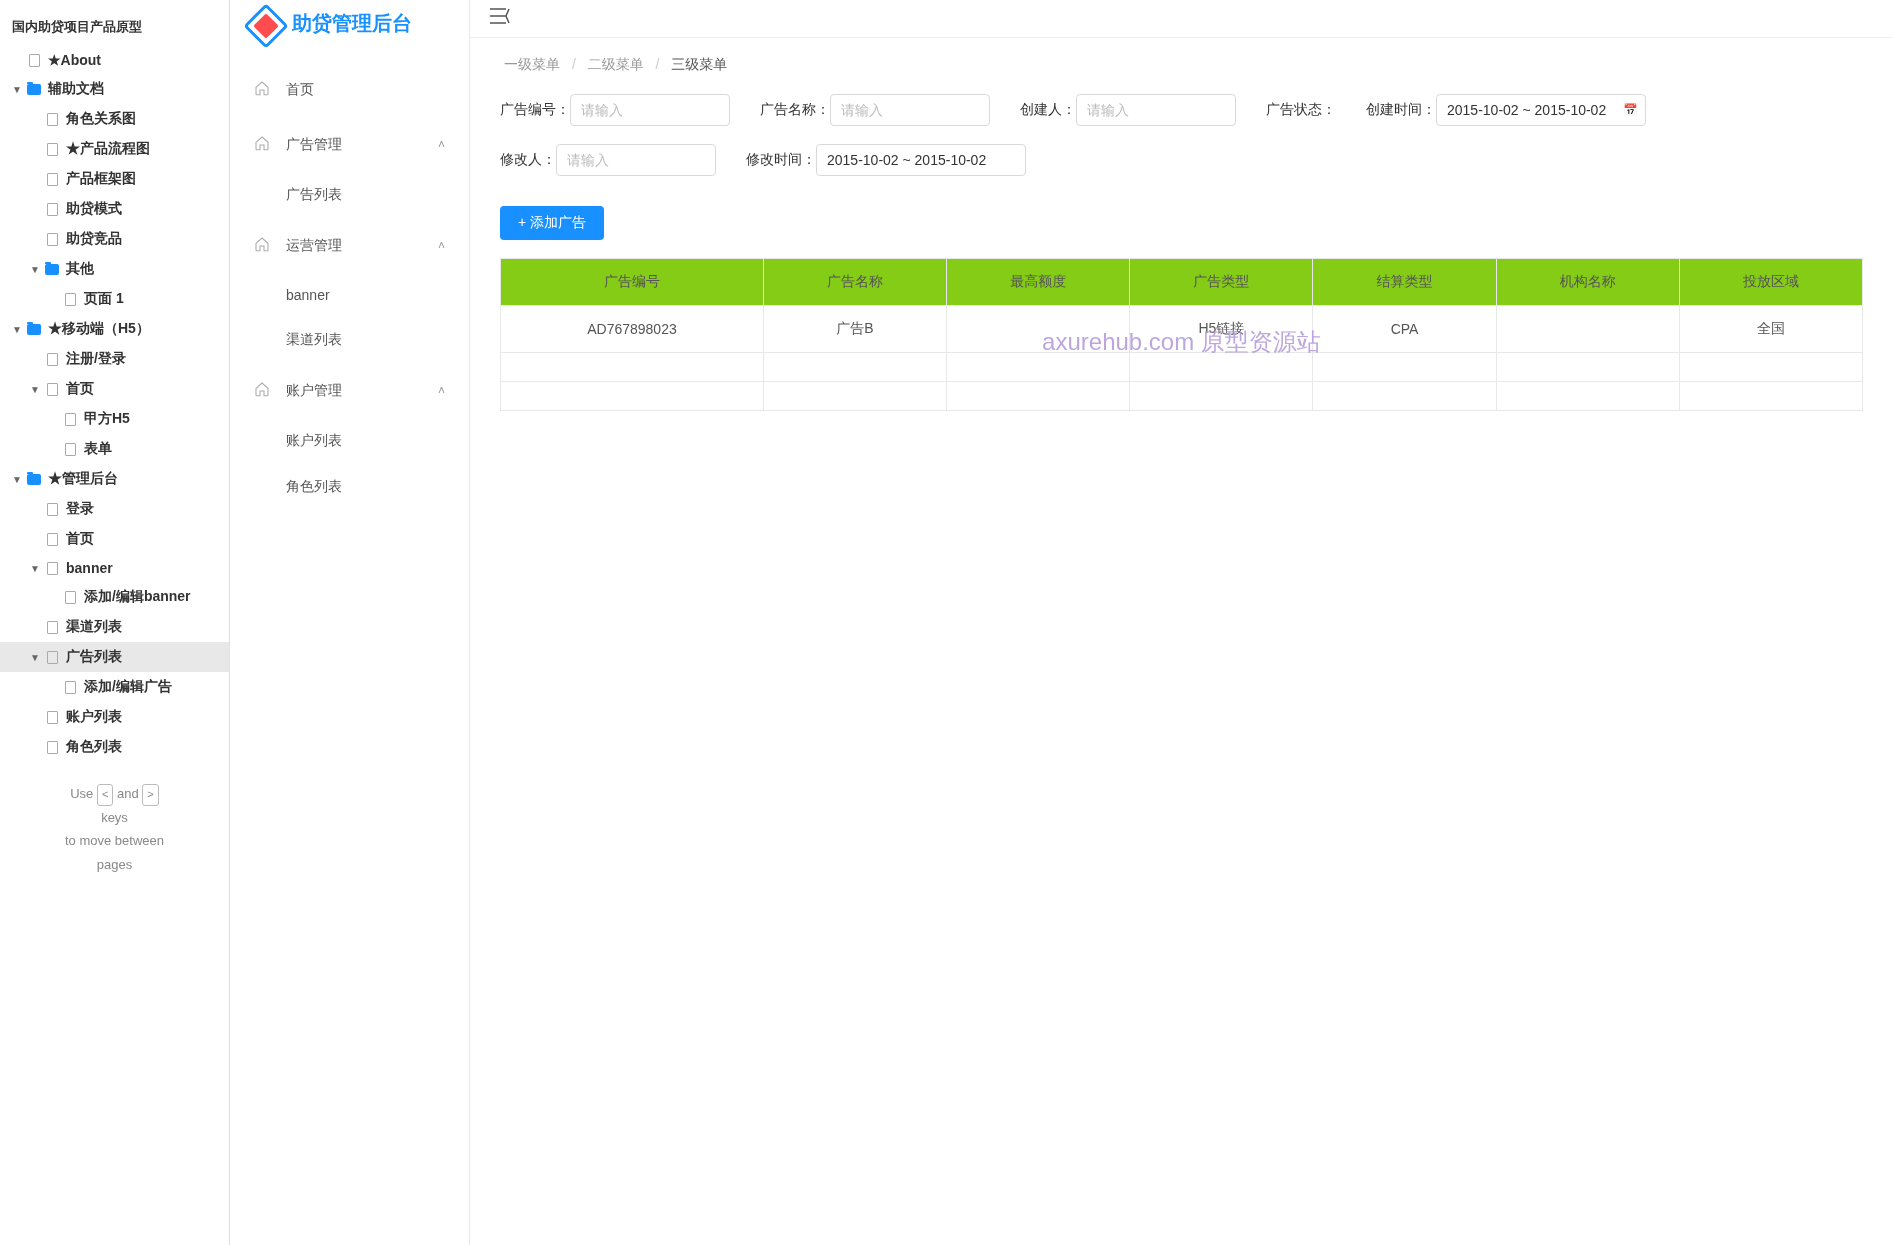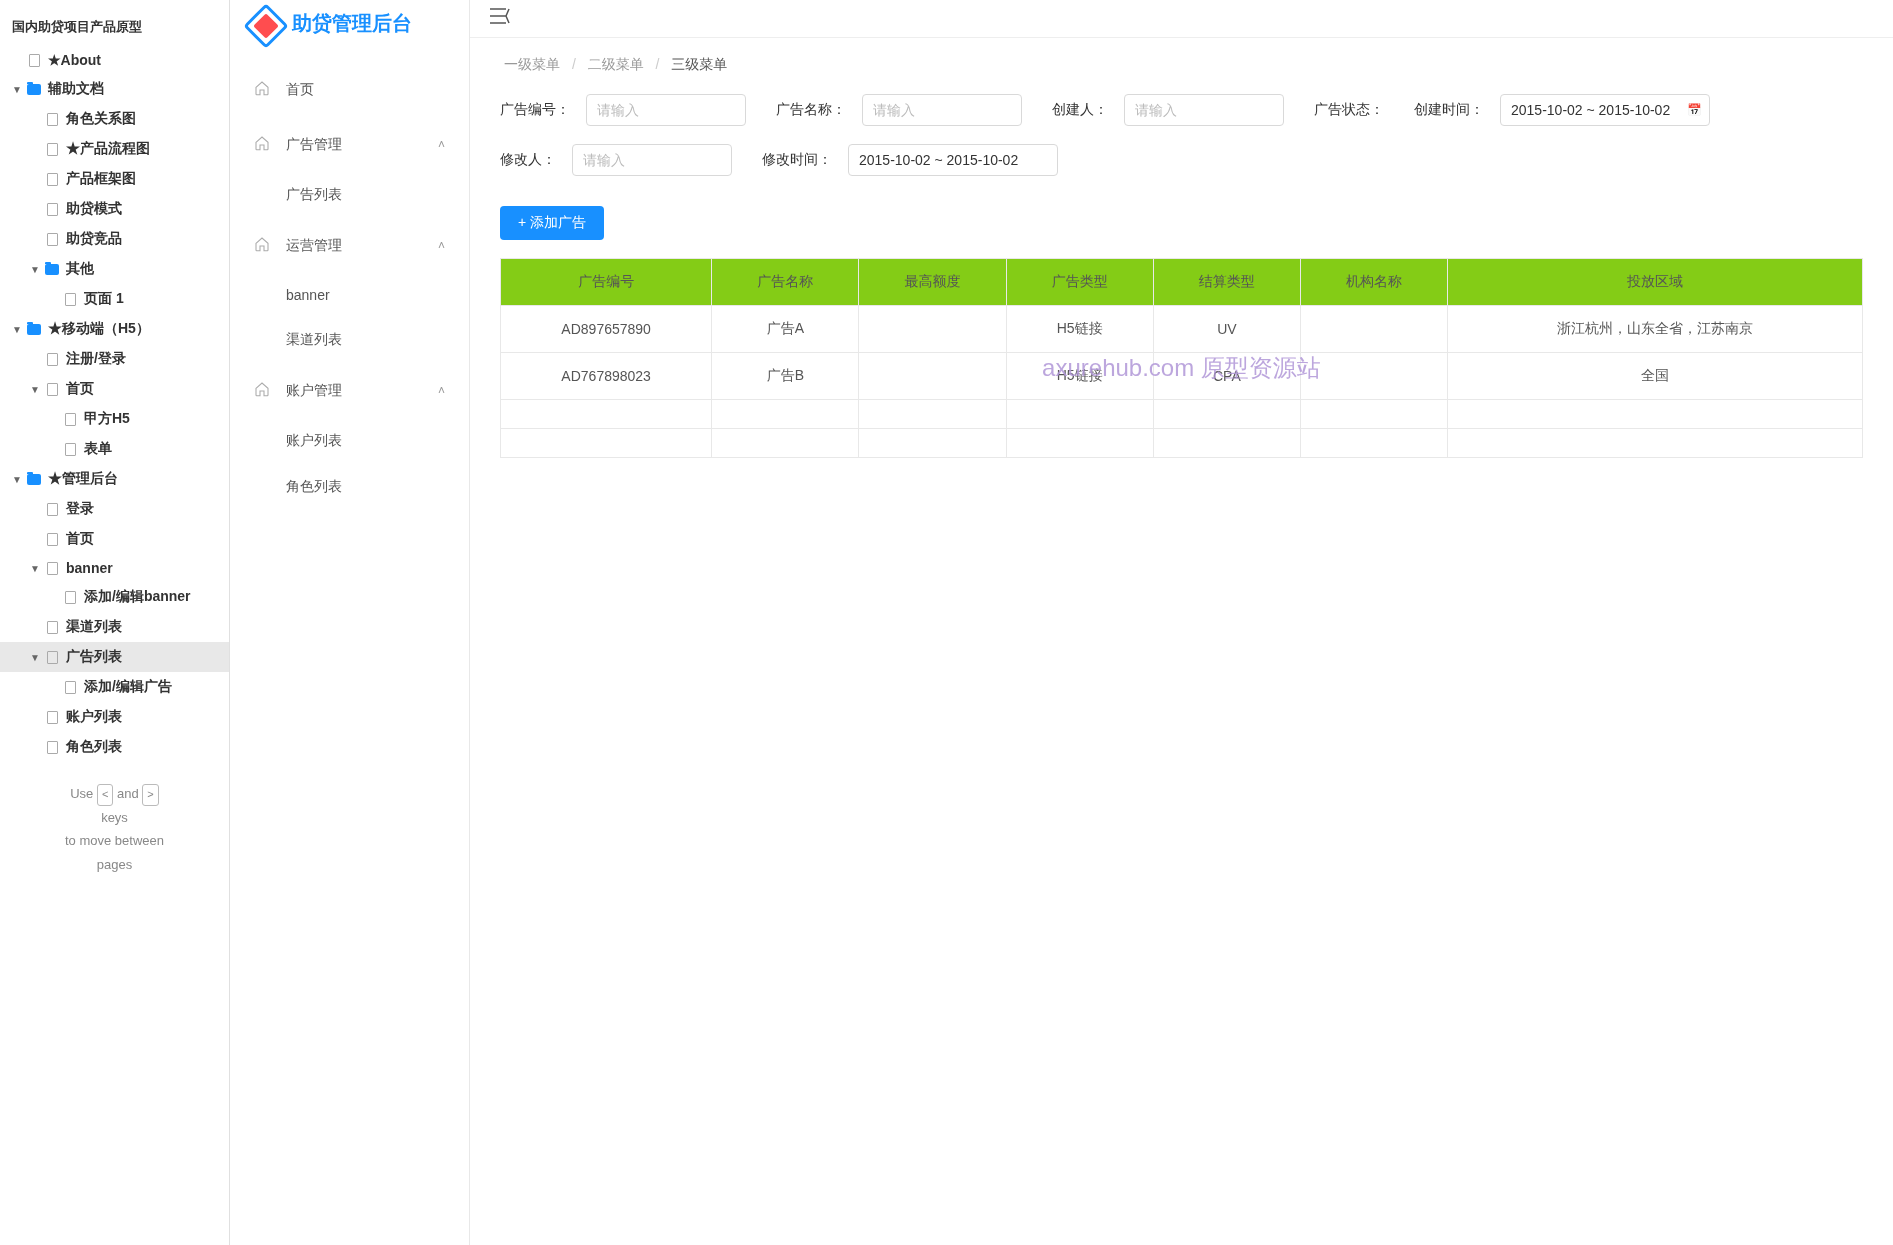--- a/index.html
+++ b/index.html
@@ -37,21 +37,21 @@
 
 .main { flex: 1; display: flex; flex-direction: column; overflow: hidden; }
 .topbar { padding: 8px 20px; border-bottom: 1px solid #eee; }
 .menu-toggle { font-size: 18px; cursor: pointer; display: inline-block; }
 .breadcrumb { padding: 18px 30px 10px; color: #999; }
 .breadcrumb span { margin: 0 4px; }
 .bc-sep { color: #ccc; }
 .bc-last { color: #555; }
 
 .filters { padding: 10px 30px; display: flex; flex-wrap: wrap; gap: 18px 30px; align-items: center; }
-.filter-item { display: flex; align-items: center; gap: 16px; }
+.filter-item { display: flex; align-items: center; gap: 0; }
 .filter-label { color: #333; white-space: nowrap; }
 .filter-input { border: 1px solid #d9d9d9; border-radius: 4px; padding: 7px 10px; width: 160px; font-size: 14px; color: #333; }
 .filter-input::placeholder { color: #bbb; }
 .date-input { width: 210px; position: relative; }
 .date-icon { position: absolute; right: 8px; top: 50%; transform: translateY(-50%); color: #aaa; font-size: 12px; }
 
 .content-body { padding: 20px 30px; flex: 1; overflow: auto; }
 .add-btn { background: #1890ff; color: #fff; border: none; border-radius: 4px; padding: 8px 18px; font-size: 14px; cursor: pointer; margin-bottom: 18px; }
 
 .data-table { width: 100%; border-collapse: collapse; position: relative; }
@@ -359,29 +359,20 @@
                 <th>广告名称</th>
                 <th>最高额度</th>
                 <th>广告类型</th>
                 <th>结算类型</th>
                 <th>机构名称</th>
                 <th>投放区域</th>
               </tr>
             </thead>
           <tbody id="tbody">
               <tr>
-                <td>AD897657890</td>
-                <td>广告A</td>
-                <td></td>
-                <td>H5链接</td>
-                <td>UV</td>
-                <td></td>
-                <td>浙江杭州，山东全省，江苏南京</td>
-              </tr>
-              <tr>
                 <td>AD767898023</td>
                 <td>广告B</td>
                 <td></td>
                 <td>H5链接</td>
                 <td>CPA</td>
                 <td></td>
                 <td>全国</td>
               </tr>
               <tr>
                 <td></td>

